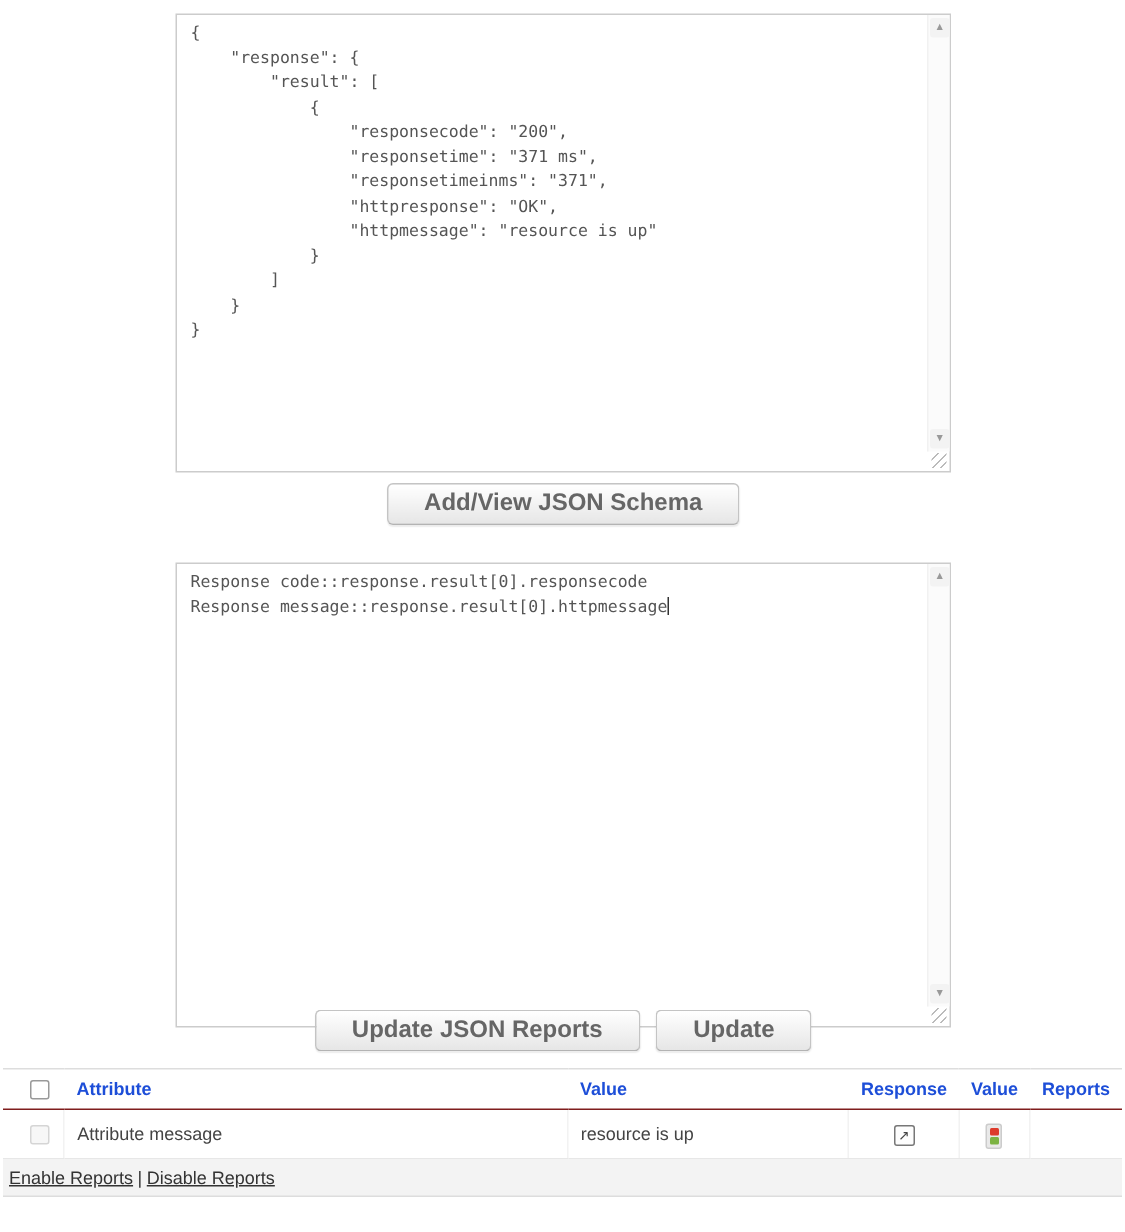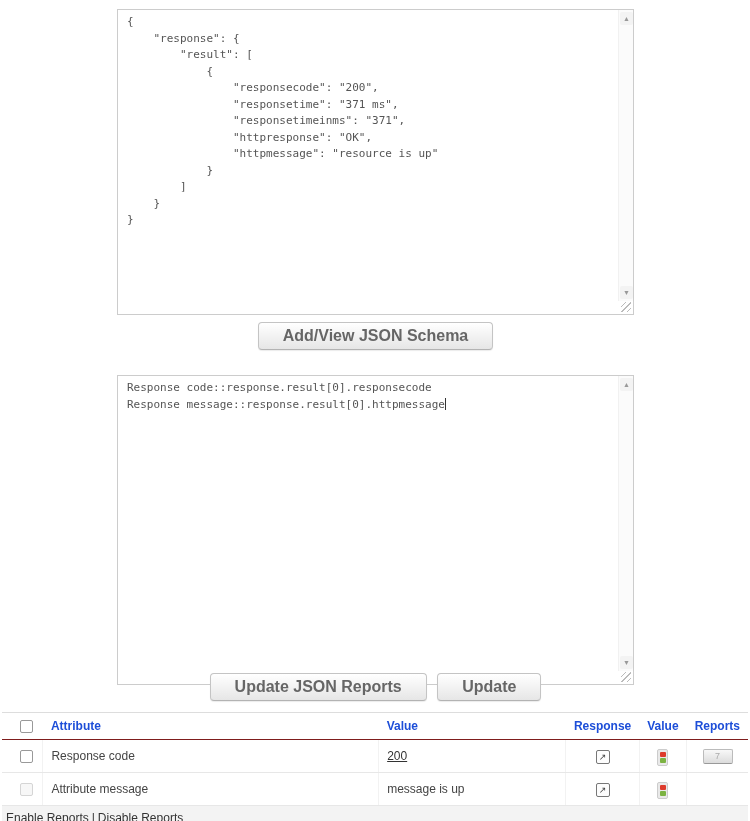--- a/index.html
+++ b/index.html
@@ -166,36 +166,23 @@
     <tbody>
         <tr>
       <th><span class="cbx"></span></th>
       <th>Attribute</th>
       <th>Value</th>
       <th>Response</th>
       <th>Value</th>
       <th>Reports</th>
     </tr>
     <tr>
-      <td><span class="cbx"></span></td>
-      <td>Response code</td>
-      <td><a href="#" class="value-link">200</a></td>
-      <td class="center"><span class="thresh-icon">↗</span></td>
-      <td class="center">
-        <span class="traffic">
-          <span class="dot dot-red"></span>
-          <span class="dot dot-green"></span>
-        </span>
-      </td>
-      <td class="center"><span class="history-btn">7</span></td>
-    </tr>
-    <tr>
       <td><span class="cbx disabled"></span></td>
       <td>Attribute message</td>
-      <td>message is up</td>
+      <td>resource is up</td>
       <td class="center"><span class="thresh-icon">↗</span></td>
       <td class="center">
         <span class="traffic">
           <span class="dot dot-red"></span>
           <span class="dot dot-green"></span>
         </span>
       </td>
       <td class="center"></td>
     </tr>
   </tbody>

